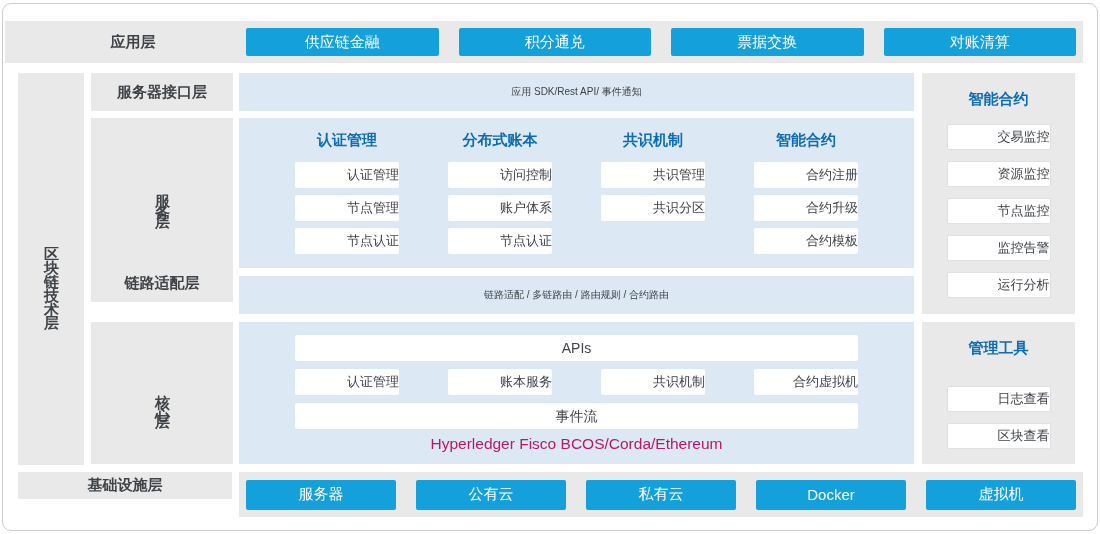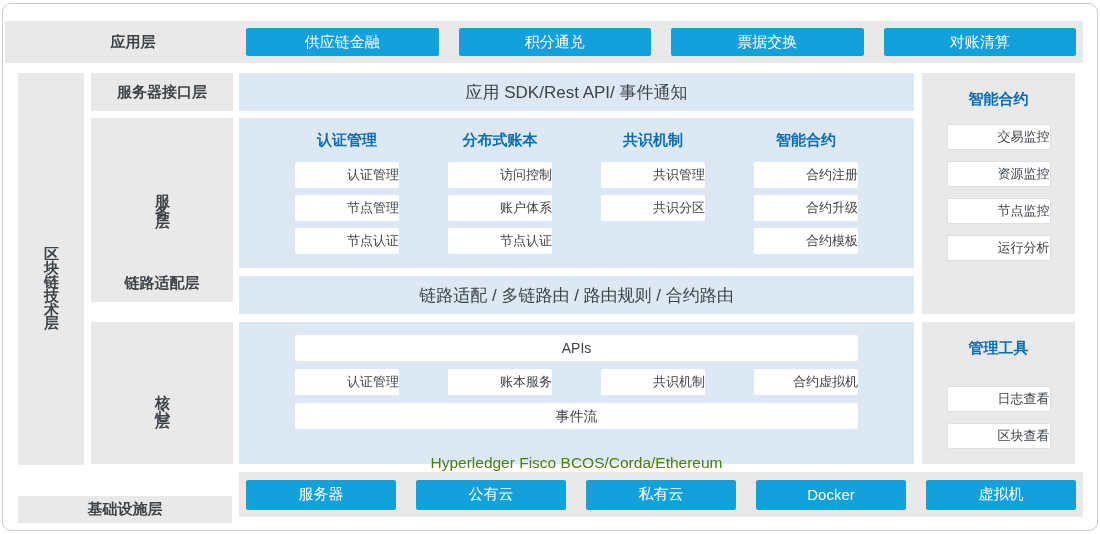--- a/index.html
+++ b/index.html
@@ -38,21 +38,21 @@
     font-size:15px;border-radius:2px;cursor:default;
   }
   .btn.tall{height:30px;}
   .v-label{
     writing-mode:vertical-rl;text-orientation:upright;
     letter-spacing:10px;padding-top:10px;
   }
   .v-label.long{letter-spacing:14px;padding-top:14px;}
   .centerbar{
     display:flex;align-items:center;justify-content:center;
-    color:var(--text_dark);font-size:17px;
+    color:var(--text_dark);font-size:10px;
   }
   
   .svc-panel{display:flex;justify-content:space-between;padding:13px 56px 0;}
   .svc-col{width:104px;}
   .col-header{
     text-align:center;color:var(--header_blue);font-weight:bold;
     font-size:15px;margin-bottom:12px;
   }
   .wbox{
     height:26px;line-height:26px;background:#fff;border-radius:2px;
@@ -61,21 +61,21 @@
   }
   
   .core-panel{padding:13px 56px 0;}
   .bar{
     height:26px;line-height:26px;background:#fff;border-radius:2px;
     text-align:center;font-size:14px;color:var(--text_dark);
   }
   .mod-row{display:flex;justify-content:space-between;margin:8px 0;}
   .mod-row .wbox{margin-bottom:0;width:104px;}
   .core-footer{
-    margin-top:25px;text-align:center;font-size:15.5px;color:#4d7c0f;
+    margin-top:6px;text-align:center;font-size:15.5px;color:#be185d;
   }
   
   .rpanel{
     background:var(--panel_gray);text-align:center;padding-top:17px;
   }
   .rpanel .col-header{margin-bottom:0;}
   .rpanel .wbox{
     width:104px;margin:0 auto 11px;border:1px solid var(--box_border);
     line-height:24px;
   }
@@ -149,32 +149,33 @@
     <div class="bar">事件流</div>
     <div class="core-footer">Hyperledger Fisco BCOS/Corda/Ethereum</div>
   </div>
 
   <div class="abs rpanel" style="left:919px;top:69px;width:153px;height:241px;">
     <div class="col-header">智能合约</div>
     <div class="ritems-1">
       <div class="wbox">交易监控</div>
       <div class="wbox">资源监控</div>
       <div class="wbox">节点监控</div>
+      <div class="wbox">监控告警</div>
       <div class="wbox">运行分析</div>
     </div>
   </div>
   <div class="abs rpanel" style="left:919px;top:318px;width:153px;height:142px;">
     <div class="col-header">管理工具</div>
     <div class="ritems-2">
       <div class="wbox">日志查看</div>
       <div class="wbox">区块查看</div>
     </div>
   </div>
 
-  <div class="abs graybox" style="left:15px;top:492px;width:214px;height:27px;">基础设施层</div>
+  <div class="abs graybox" style="left:15px;top:468px;width:214px;height:27px;">基础设施层</div>
   <div class="abs strip" style="left:236px;top:468px;width:844px;height:45px;">
     <div class="btn tall">服务器</div>
     <div class="btn tall">公有云</div>
     <div class="btn tall">私有云</div>
     <div class="btn tall">Docker</div>
     <div class="btn tall">虚拟机</div>
   </div>
 
 </div>
 

